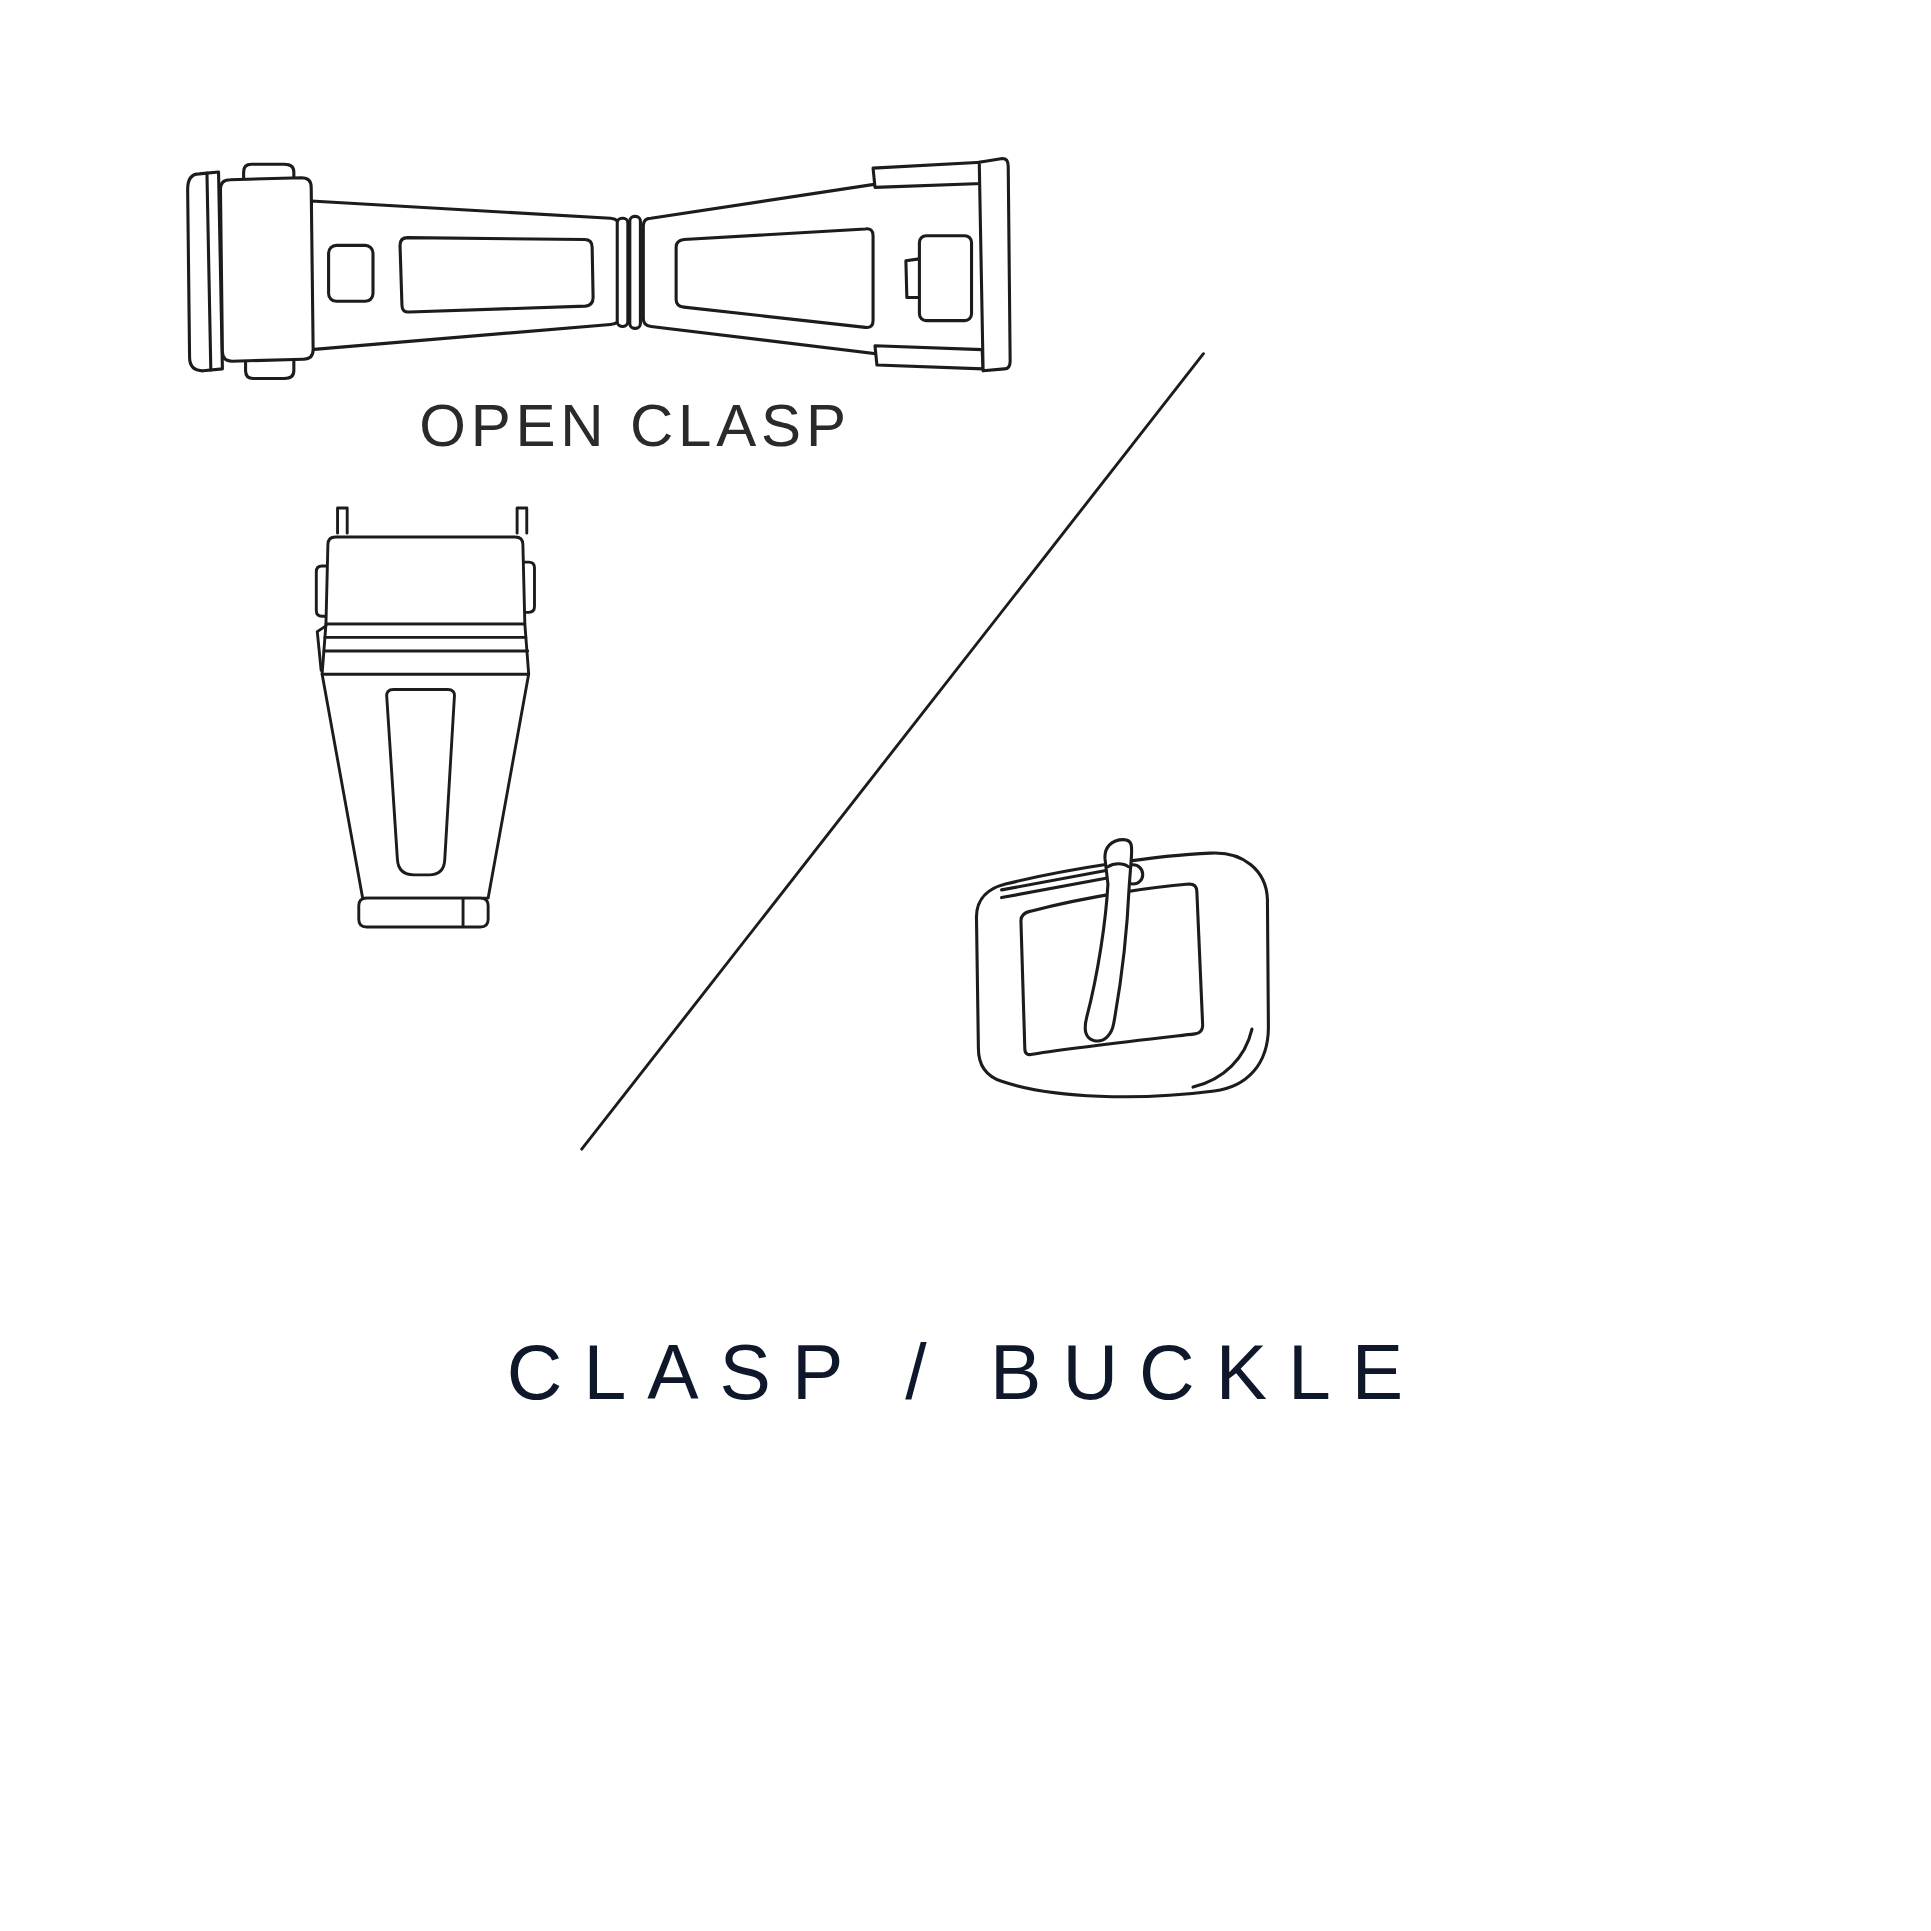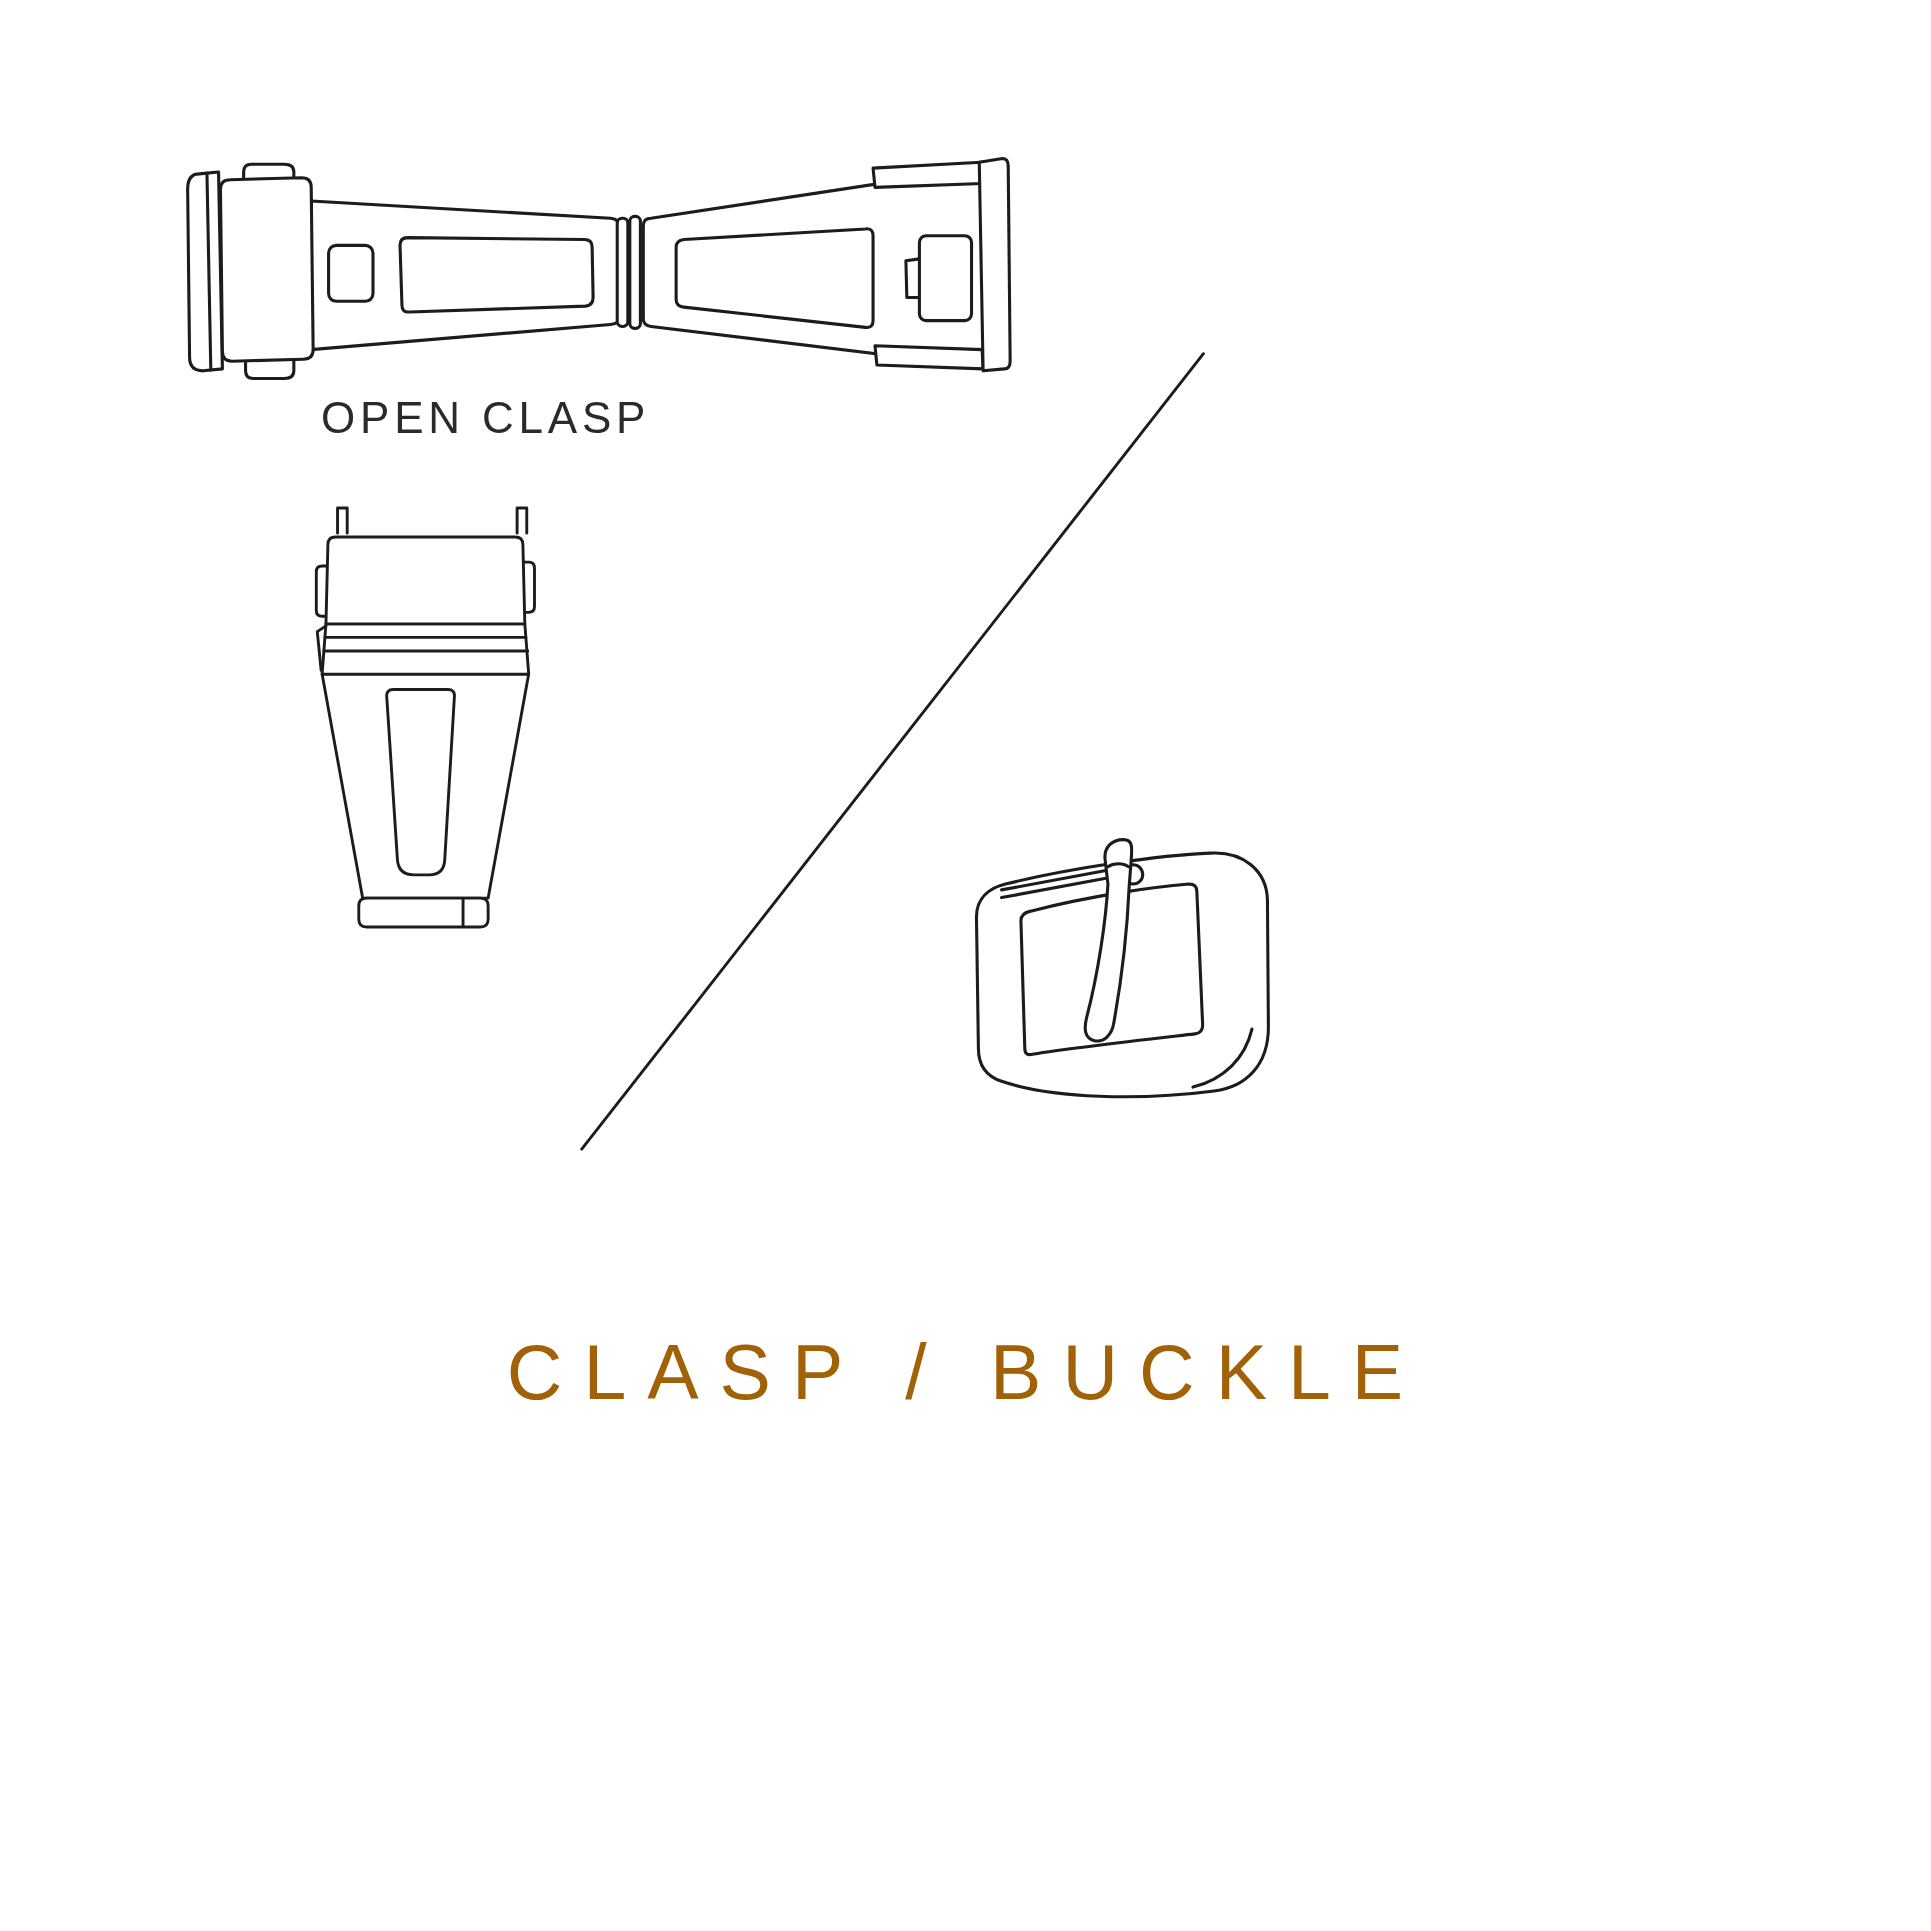--- a/index.html
+++ b/index.html
@@ -21,39 +21,39 @@
     fill: none;
     stroke-linecap: round;
     stroke-linejoin: round;
   }
   .open-clasp   { left: 176px; top: 143px; width: 840px; height: 251px; }
   .closed-clasp { left: 297px; top: 504px; width: 251px; height: 430px; }
   .divider      { left: 574px; top: 340px; width: 642px; height: 821px; }
   .buckle       { left: 961px; top: 828px; width: 319px; height: 290px; }
   .caption {
     position: absolute;
-    text-align: left;
-    font-size: 44px;
+    text-align: center;
+    font-size: 60px;
     letter-spacing: 4.8px;
     color: #2a2a2a;
     line-height: 1;
     white-space: nowrap;
   }
   .caption-open   { left: 321px; top: 396px; width: 628px; }
   .caption-closed { left: 224px; top: 964px; width: 386px; }
   .title {
     position: absolute;
     left: 0;
     top: 1334px;
     width: 1931px;
     text-align: center;
     font-size: 77px;
     font-weight: 500;
     letter-spacing: 21px;
-    color: #a16207;
+    color: #0f172a;
     line-height: 1;
     white-space: nowrap;
   }
 </style>
 </head>
 <body>
 
 <div class="canvas">
 
   <svg class="illus open-clasp" viewBox="0 0 870 260" stroke-width="3.2">

